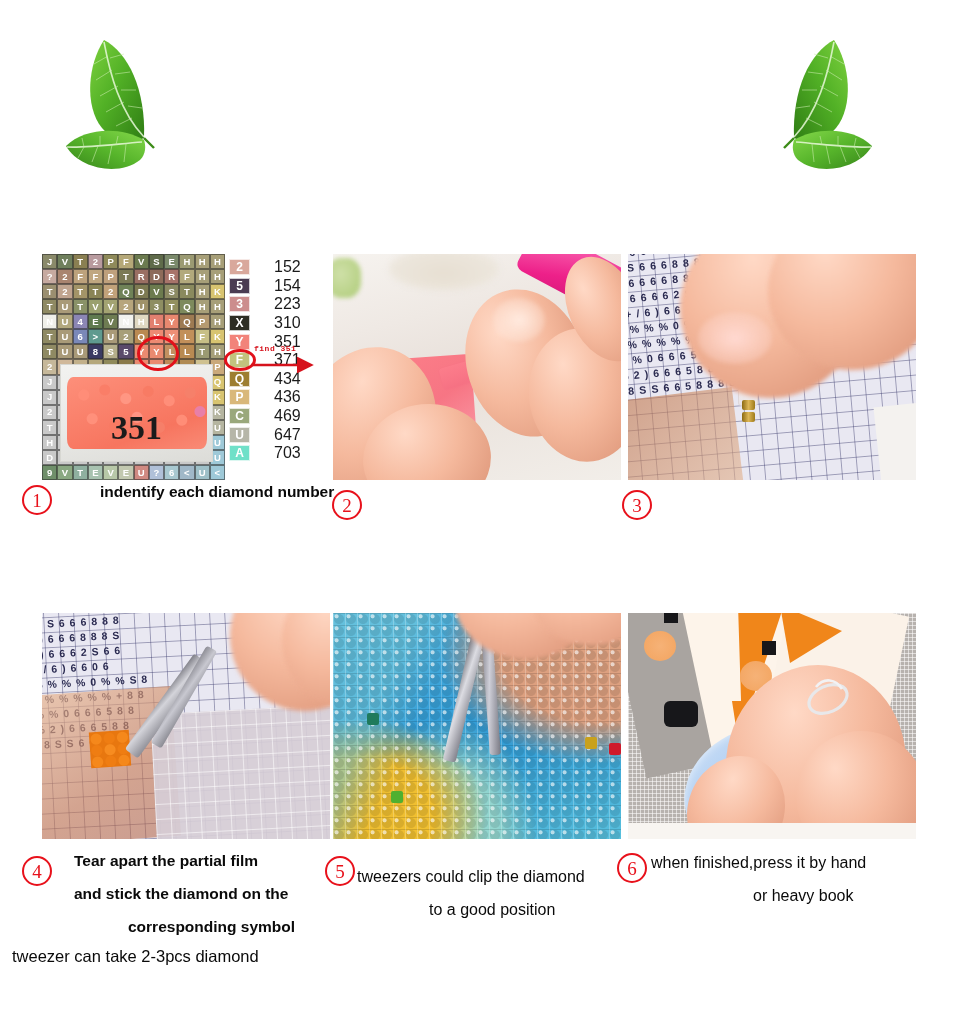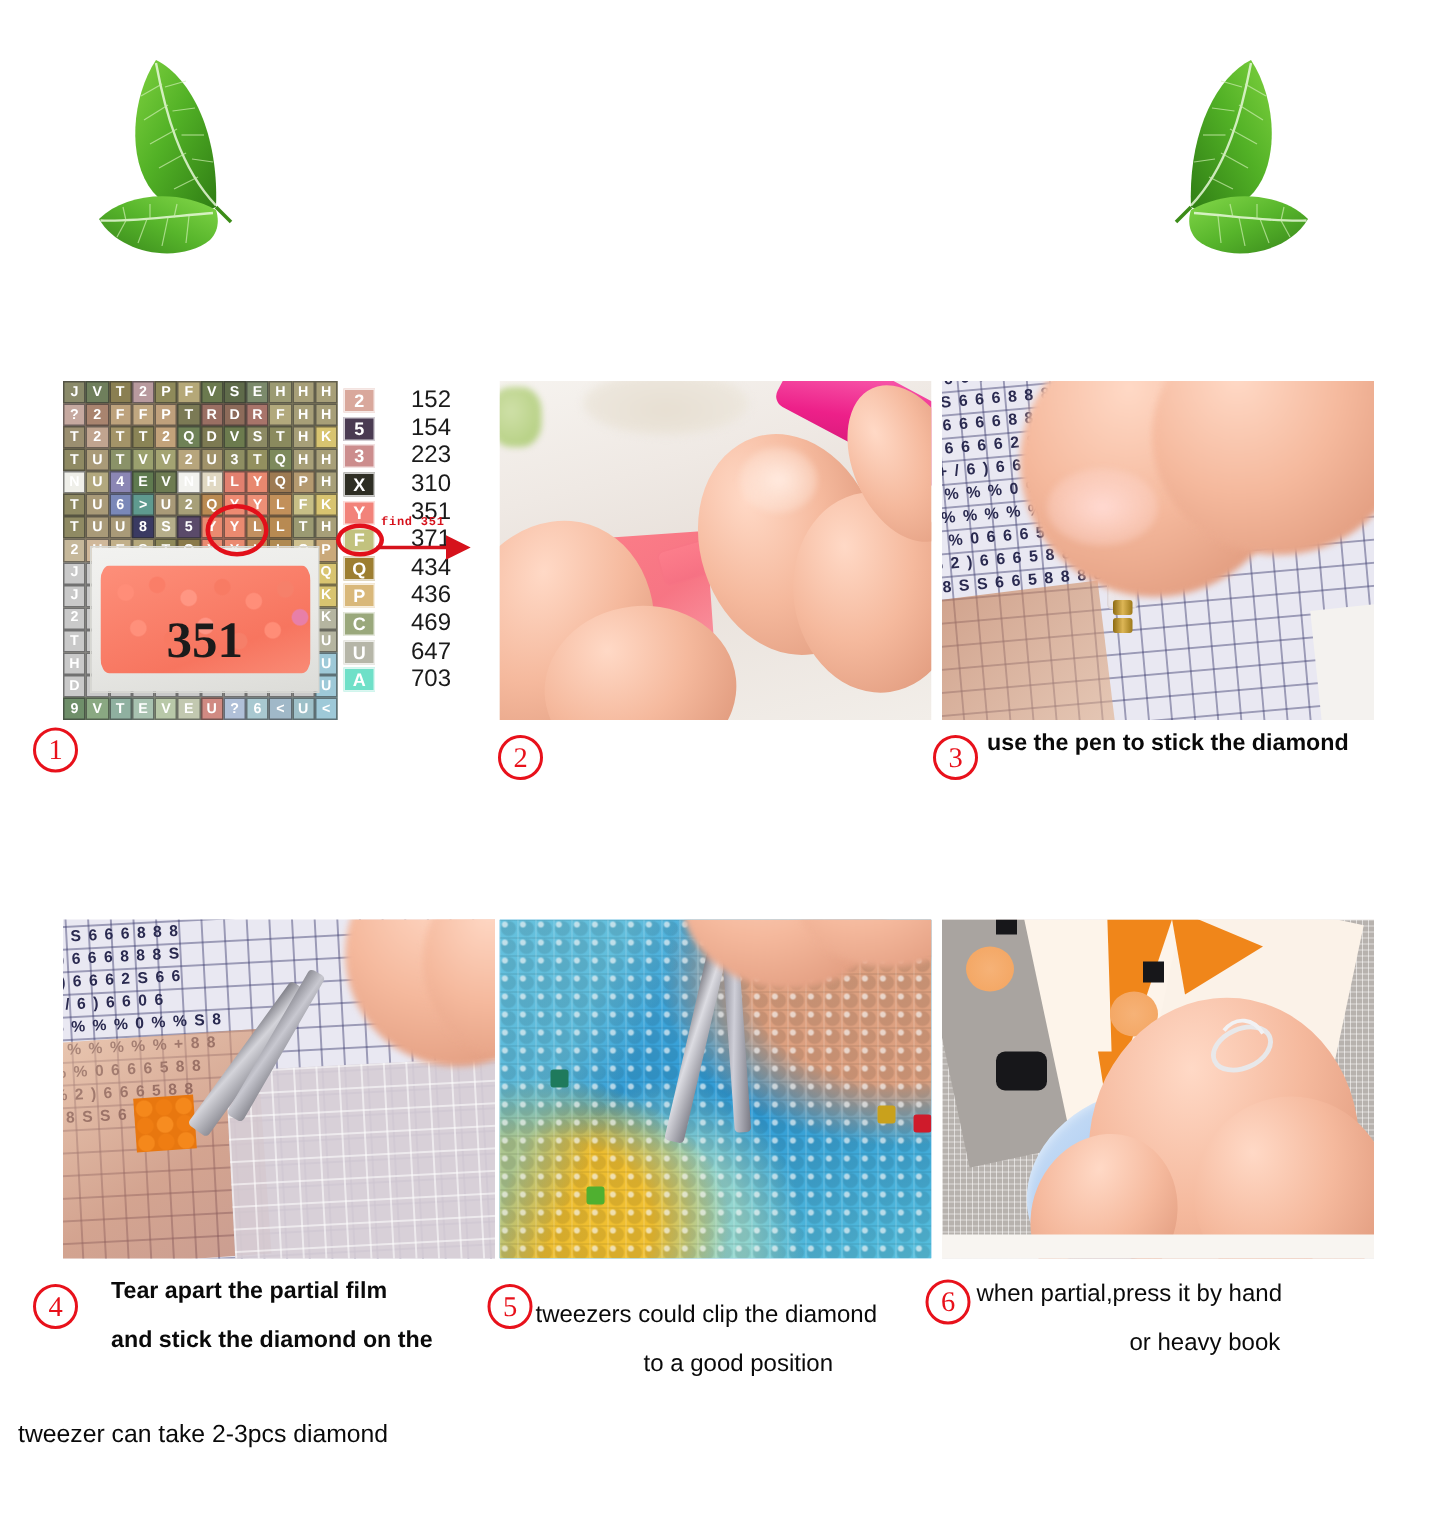--- a/index.html
+++ b/index.html
@@ -585,29 +585,29 @@
       <div class="skin blur" style="left:52px;top:-36px;width:180px;height:180px;transform:rotate(12deg);"></div>
       <div class="skin blur" style="left:140px;top:-44px;width:170px;height:160px;transform:rotate(-4deg);"></div>
       <div class="blur" style="position:absolute;left:70px;top:58px;width:74px;height:52px;
            background:radial-gradient(ellipse,#ffd9d1,rgba(255,210,200,0));border-radius:50%;"></div>
     </div>
   </div>
 </div>
 
 <div class="cap-block" style="left:22px;top:482px;width:310px;height:60px;">
   <div class="step-num" style="left:0;top:3px;">1</div>
+  <div class="cap-text cap-bold" style="left:78px;top:-7px;">indentify each diamond number</div>
 </div>
 
 <div class="cap-block" style="left:332px;top:488px;width:290px;height:40px;">
   <div class="step-num" style="left:0;top:2px;">2</div>
 </div>
 
 <div class="cap-block" style="left:622px;top:488px;width:330px;height:40px;">
   <div class="step-num" style="left:0;top:2px;">3</div>
-  <div class="cap-text cap-bold" style="left:36px;top:-9px;">use the pen to stick the diamond</div>
 </div>
 
 <div class="row row2">
 
   <div class="panel p-col1">
     <div class="photo">
       <div class="grid-canvas" style="transform:rotate(-3deg) scale(1.16);"></div>
       <div class="sym-text" style="transform:rotate(-3deg) scale(1.16);">S666666888
 8S)S666888
 8S)666888S
@@ -744,26 +744,27 @@
 
       <div style="position:absolute;left:0;bottom:0;width:288px;height:16px;background:#f8f5f1;"></div>
     </div>
   </div>
 </div>
 
 <div class="cap-block" style="left:22px;top:852px;width:320px;height:130px;">
   <div class="step-num" style="left:0;top:4px;">4</div>
   <div class="cap-text cap-bold" style="left:52px;top:25px;">and stick the diamond on the</div>
   <div class="cap-text cap-bold" style="left:52px;top:-8px;">Tear apart the partial film</div>
+  <div class="cap-text cap-bold" style="left:106px;top:58px;">corresponding symbol</div>
   <div class="cap-text cap-reg" style="left:-10px;top:88px;font-size:16.5px;">tweezer can take 2-3pcs diamond</div>
 </div>
 
 <div class="cap-block" style="left:325px;top:852px;width:290px;height:80px;">
   <div class="step-num" style="left:0;top:4px;">5</div>
   <div class="cap-text cap-reg" style="left:32px;top:8px;font-size:16px;">tweezers could clip the diamond</div>
   <div class="cap-text cap-reg" style="left:104px;top:41px;font-size:16px;">to a good position</div>
 </div>
 
 <div class="cap-block" style="left:617px;top:852px;width:330px;height:80px;">
   <div class="step-num" style="left:0;top:1px;">6</div>
-  <div class="cap-text cap-reg" style="left:34px;top:-6px;font-size:16px;">when partial,press it by hand</div>
+  <div class="cap-text cap-reg" style="left:34px;top:-6px;font-size:16px;">when finished,press it by hand</div>
   <div class="cap-text cap-reg" style="left:136px;top:27px;font-size:16px;">or heavy book</div>
 </div>
 
 </body></html>

